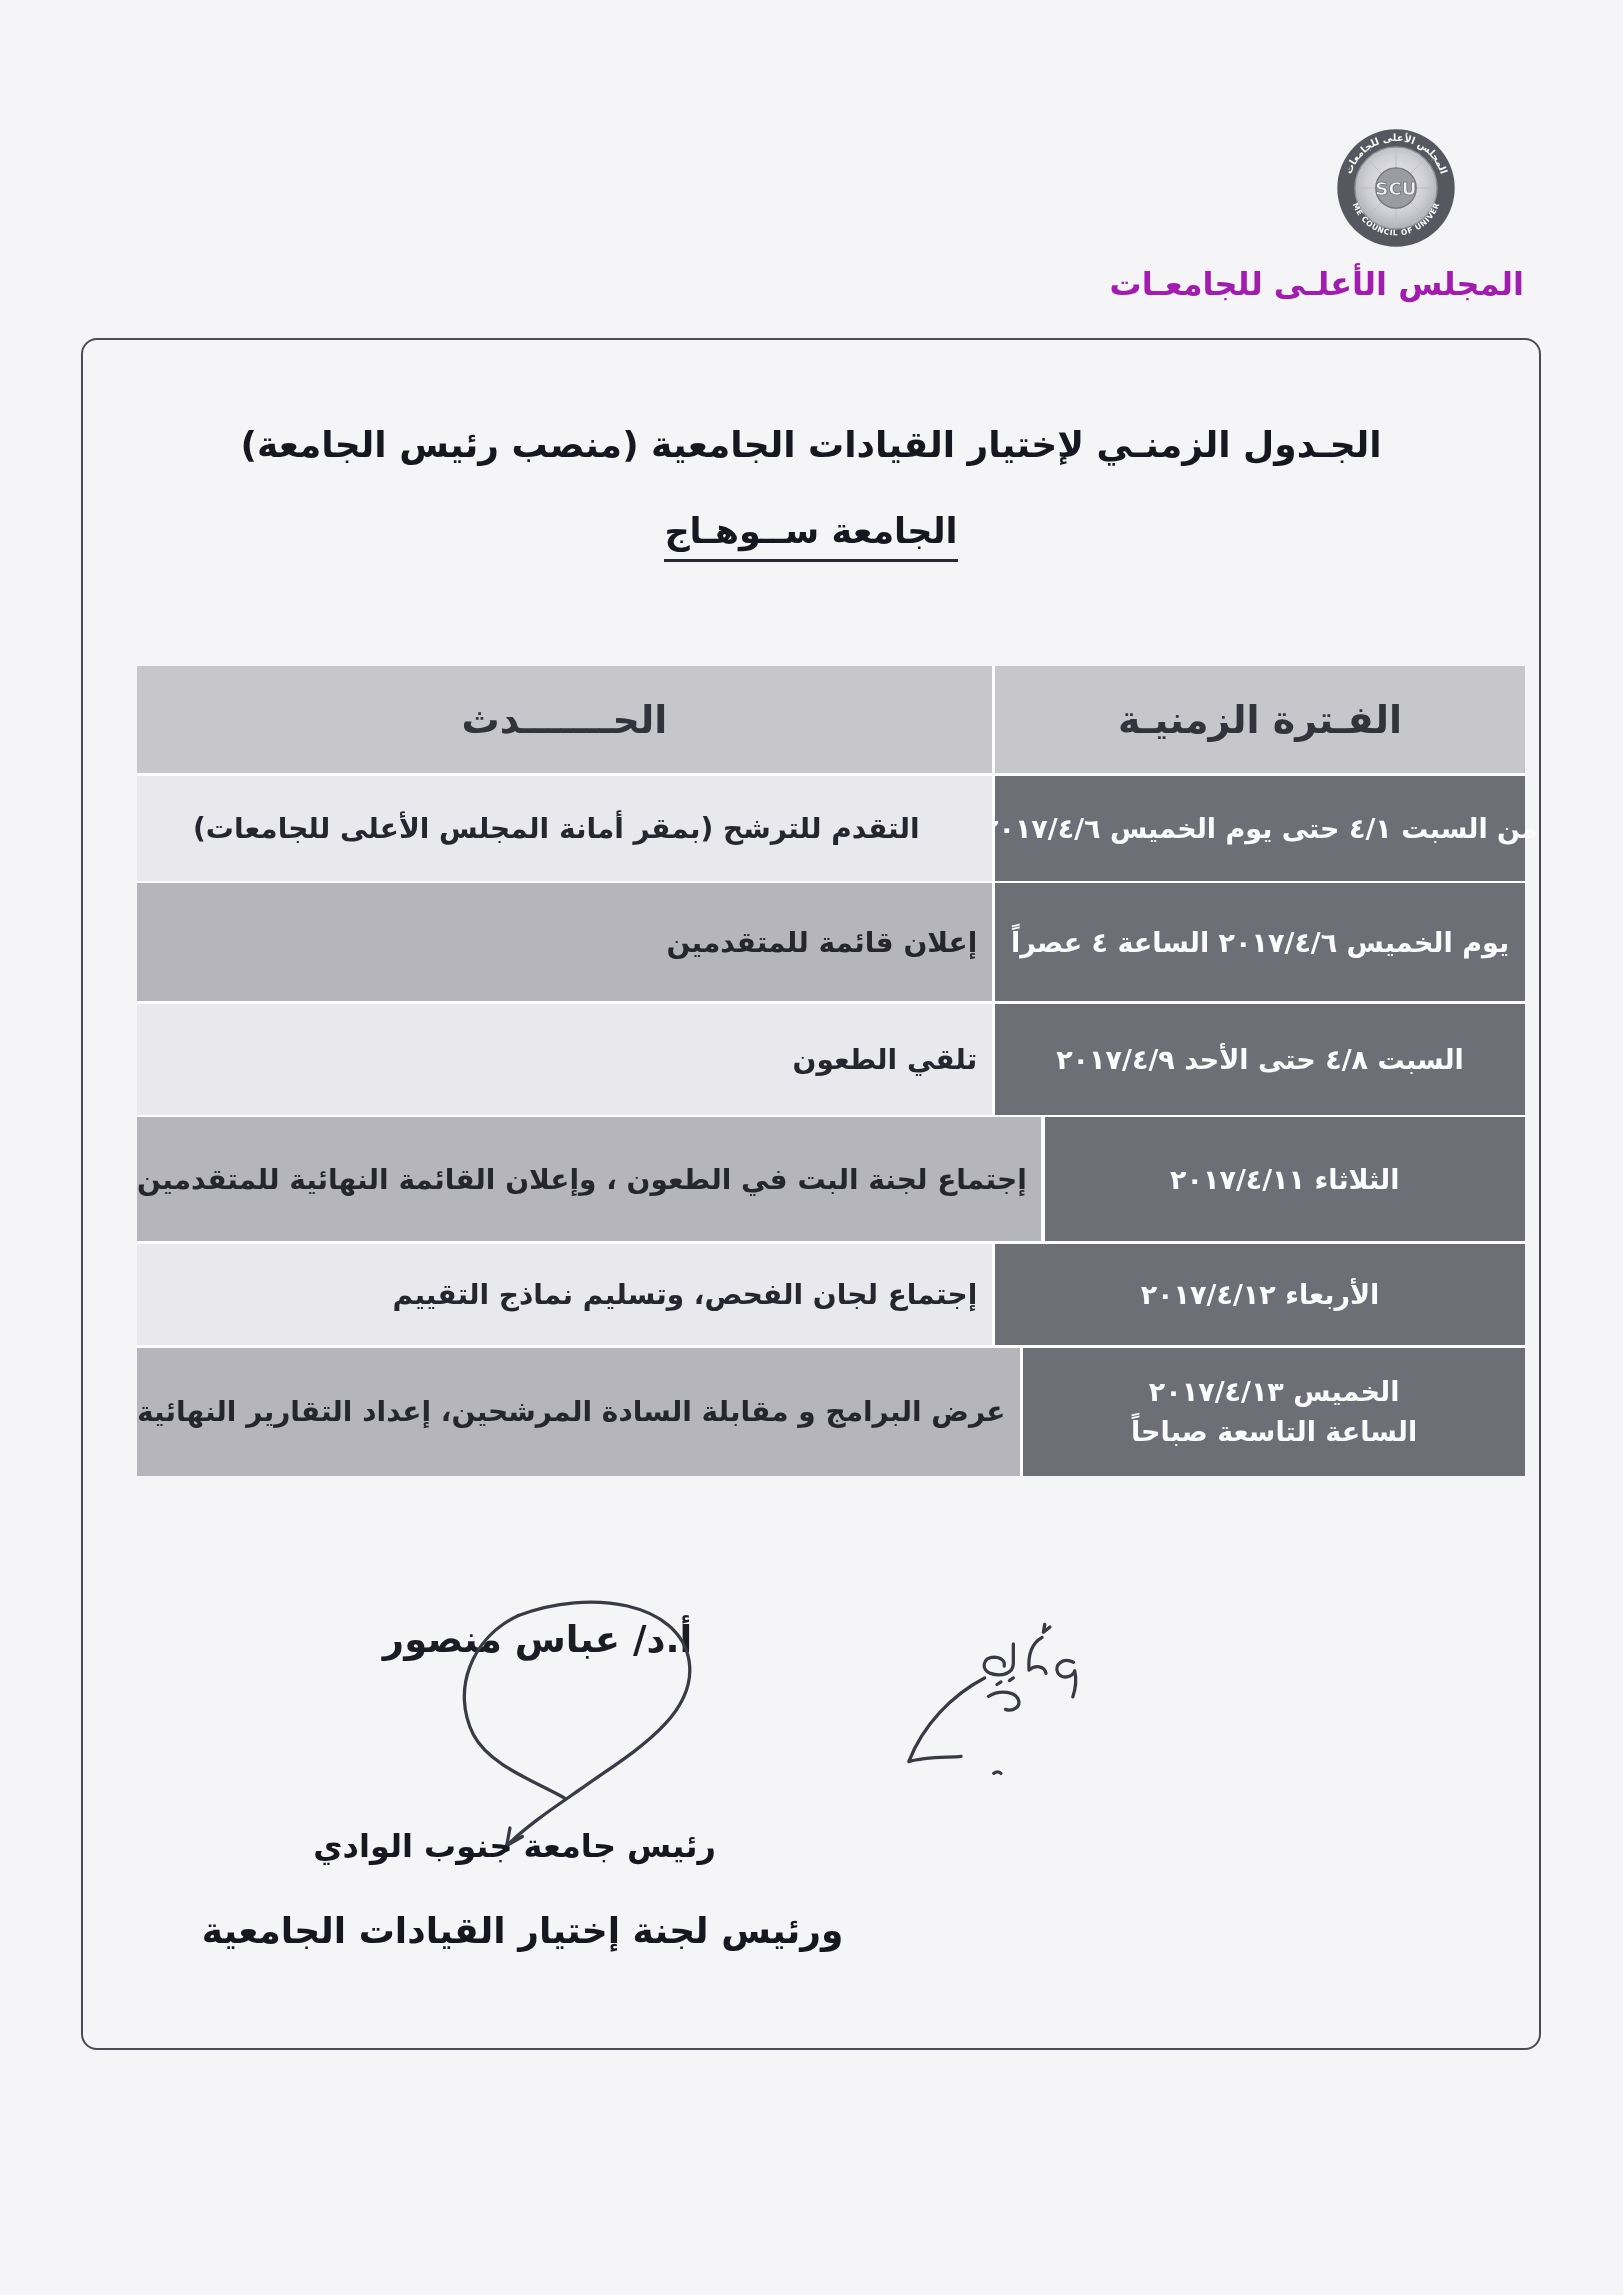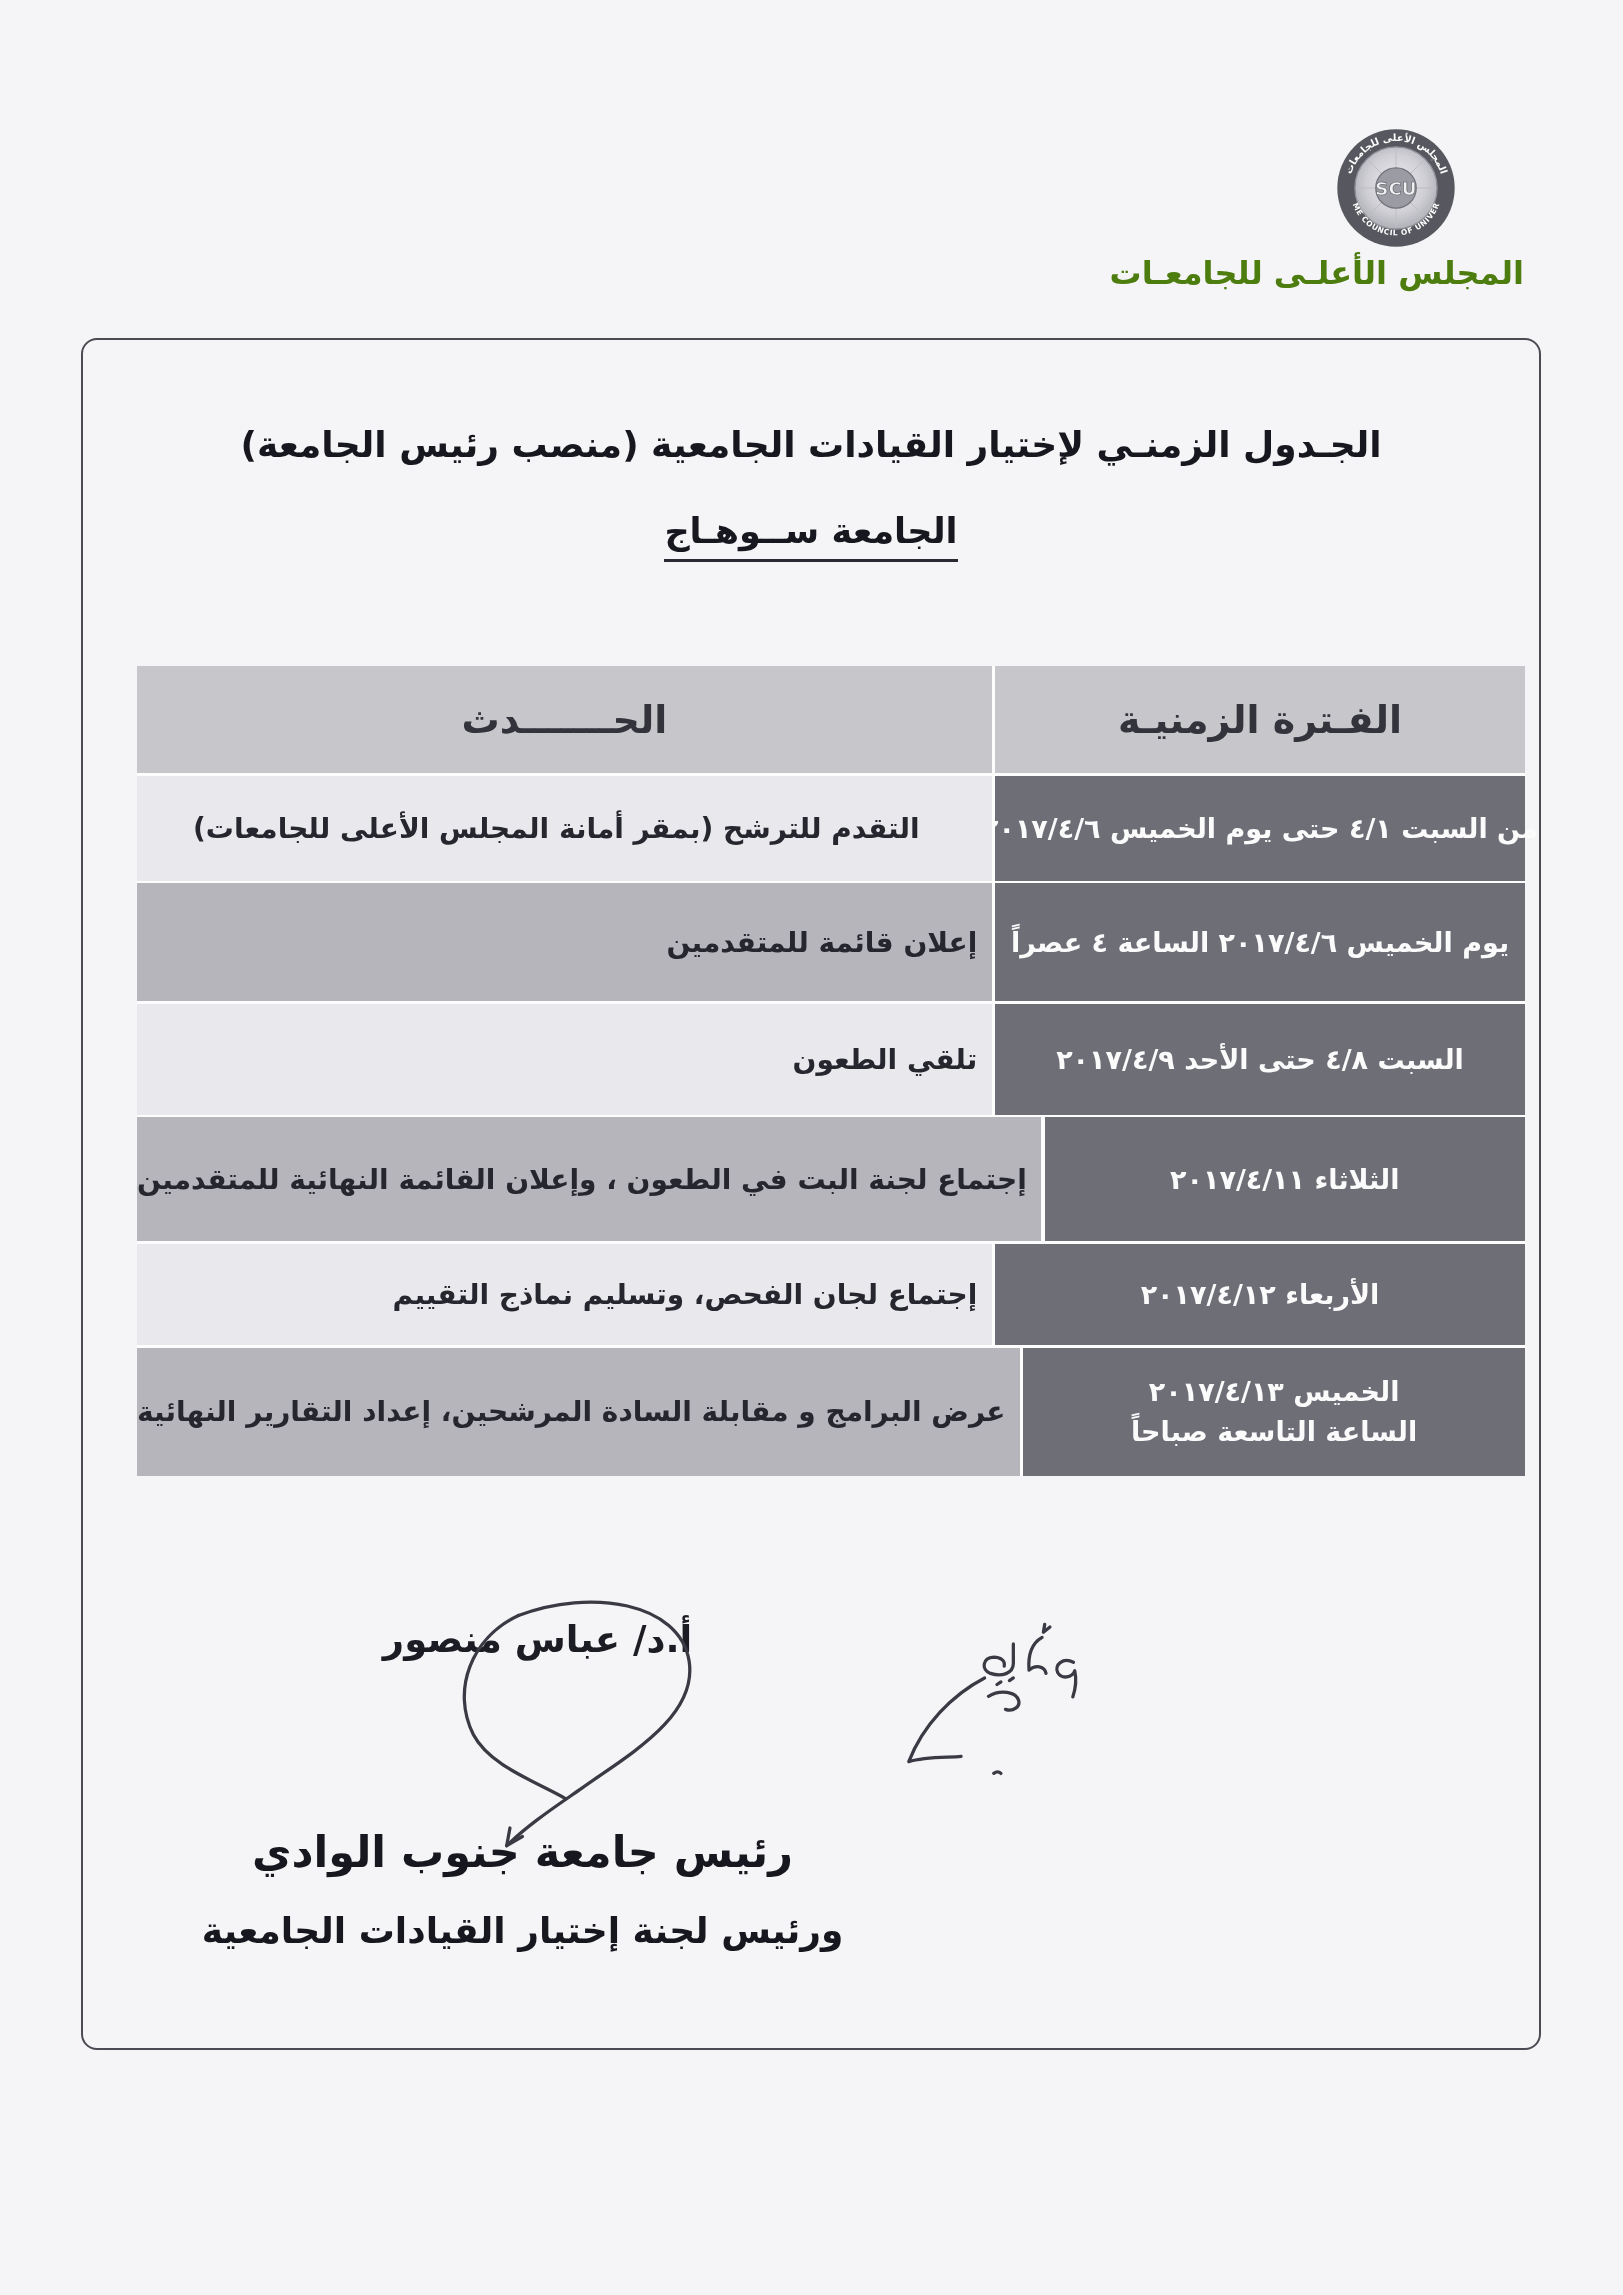--- a/index.html
+++ b/index.html
@@ -8,22 +8,22 @@
     width:1624px;height:2295px;
     background:#f5f5f7;
     overflow:hidden;
     font-family:"DejaVu Sans", sans-serif;
     color:#1c1c24;
     direction:rtl;
   }
   
   .seal{position:absolute;left:1337px;top:128px;width:120px;height:120px;}
   .council-name{
-    position:absolute;top:254px;right:99px;
-    font-size:32px;font-weight:bold;color:#4d7c0f;
+    position:absolute;top:265px;right:99px;
+    font-size:32px;font-weight:bold;color:#a21caf;
     letter-spacing:0.7px;white-space:nowrap;
   }
   
   .frame{
     position:absolute;left:82px;top:338px;
     width:1456px;height:1708px;
     border:2.6px solid #4b4b54;border-radius:16px;
   }
   .title1{
     position:absolute;top:84px;left:0;width:100%;
@@ -50,22 +50,22 @@
   .thead .cell{background:#c6c6cb;color:#33333c;font-size:38px;font-weight:bold;justify-content:center;padding-right:0;}
   .ev-light{background:#e8e8ed;}
   .ev-mid{background:#b5b5bb;}
   .period .l2{margin-top:9.2px;}
   
   .sig-name{
     position:absolute;top:1278px;left:258px;width:393px;text-align:center;
     font-size:37px;font-weight:bold;color:#1c1c24;white-space:nowrap;
   }
   .sig-title1{
-    position:absolute;top:1487px;left:112px;width:655px;text-align:center;
-    font-size:43px;font-weight:bold;color:#17171f;white-space:nowrap;
+    position:absolute;top:1487px;left:104px;width:655px;text-align:center;
+    font-size:32px;font-weight:bold;color:#17171f;white-space:nowrap;
   }
   .sig-title2{
     position:absolute;top:1570px;left:112px;width:655px;text-align:center;
     font-size:36px;font-weight:bold;color:#17171f;white-space:nowrap;
   }
   .sig-oval{position:absolute;left:321px;top:1244px;width:327px;height:301px;}
   .sig-scribble{position:absolute;left:806px;top:1270px;width:216px;height:183px;}
   svg .ink{fill:none;stroke:#3a3a45;stroke-width:5;stroke-linecap:round;stroke-linejoin:round;}
 </style>
 </head>

